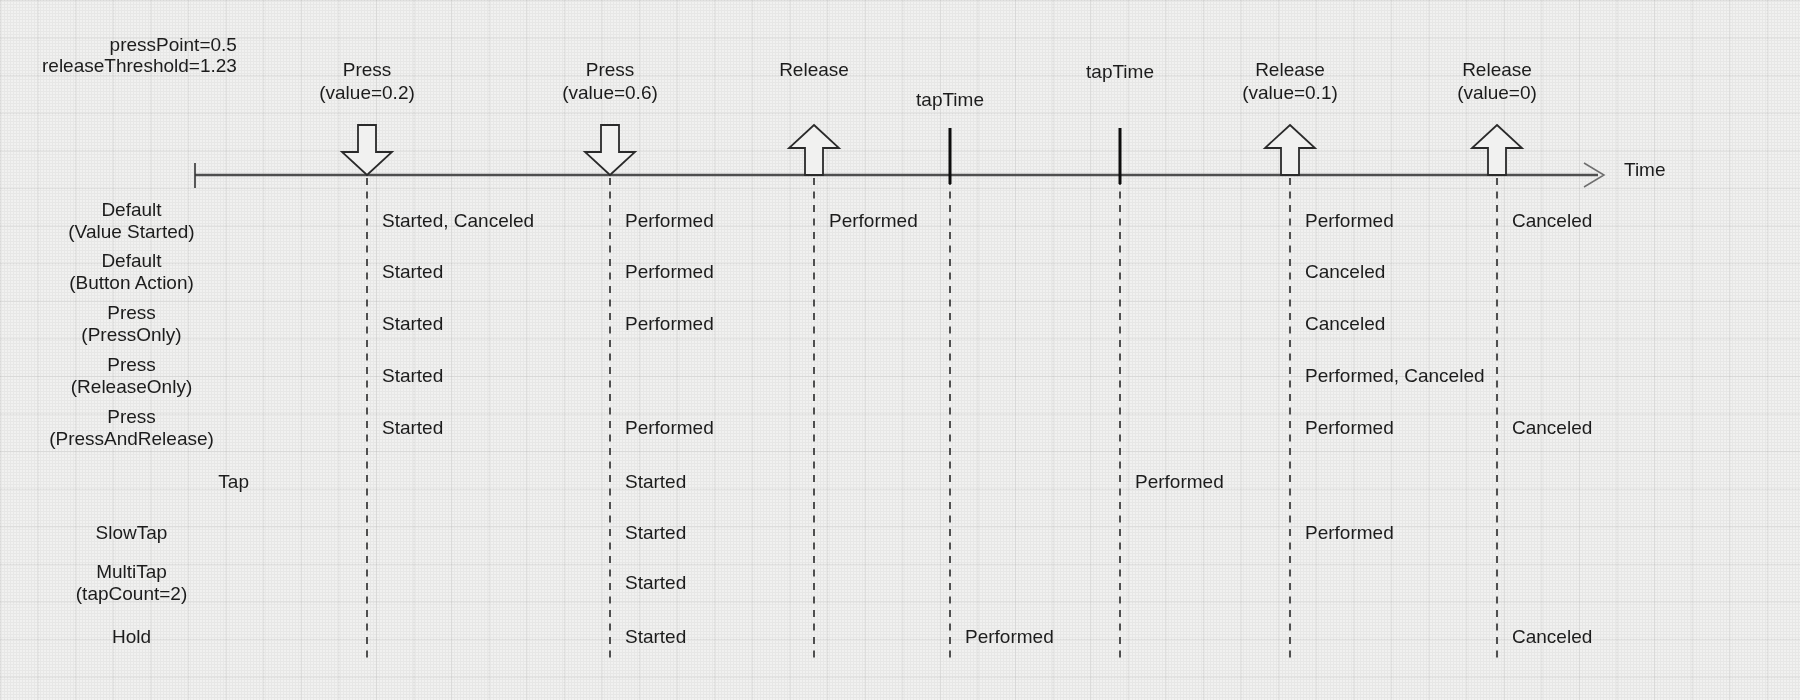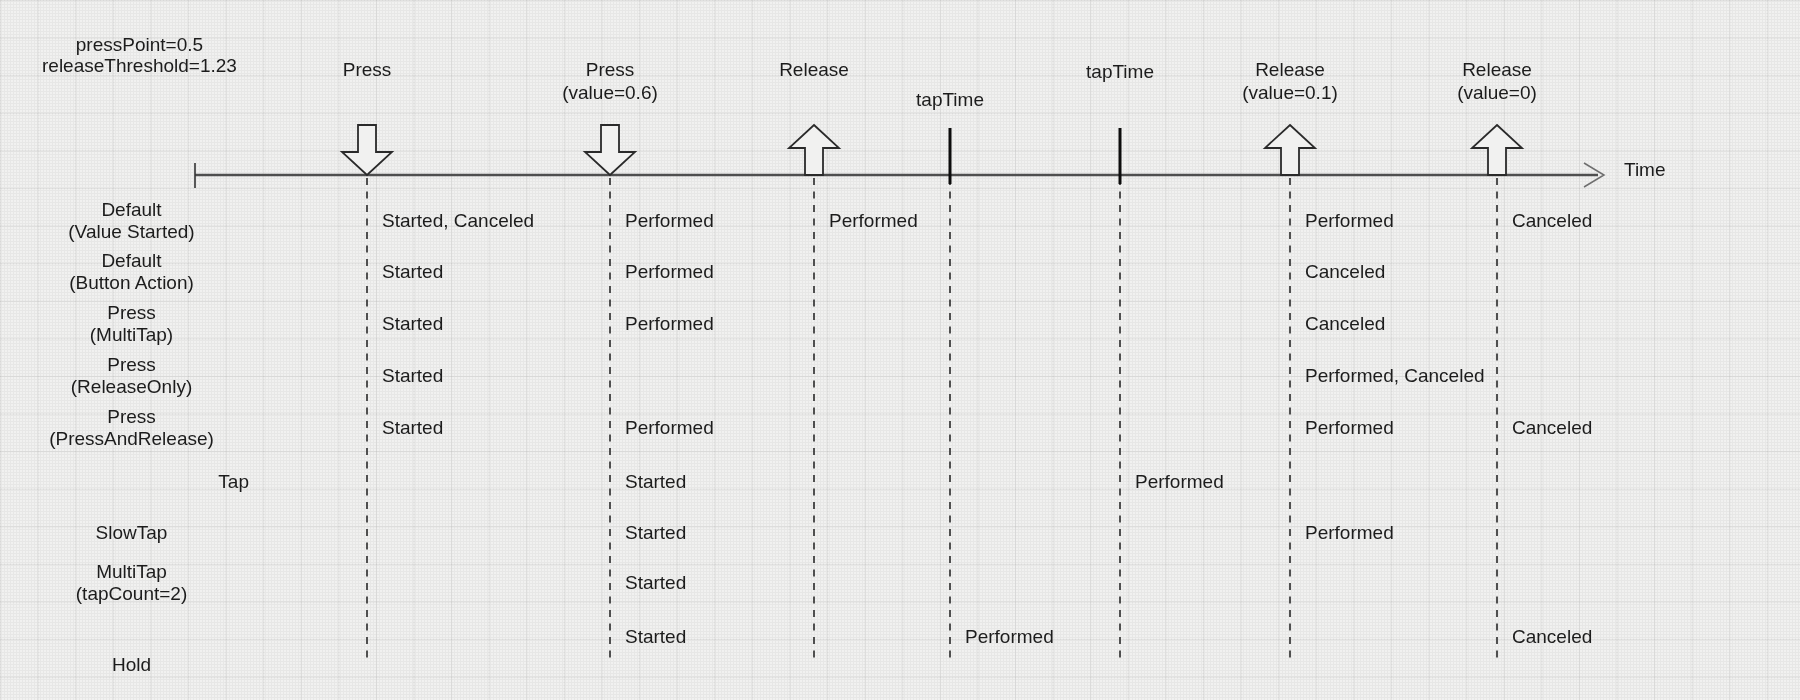--- a/index.html
+++ b/index.html
@@ -32,21 +32,21 @@
     font-size: 19px;
     line-height: 22px;
     white-space: nowrap;
     color: #1c1c1c;
     text-align: right;
   }
   .params {
     left: 42px;
     top: 34px;
     line-height: 21px;
-    text-align: center;
+    text-align: right;
   }
   .col-header {
     width: 240px;
     margin-left: -120px;
     text-align: center;
     line-height: 23px;
   }
   .time-label {
     left: 1624px;
     top: 158px;
@@ -88,20 +88,21 @@
   <div class="txt params">
     <div>pressPoint=0.5</div>
     <div>releaseThreshold=1.23</div>
   </div>
 
   <div class="txt time-label">Time</div>
 
   <div id="generated-layer">
       <div class="txt col-header" style="left: 367px; top: 58px;">
         <div>Press</div>
+        <div>(value=0.2)</div>
       </div>
       <div class="txt col-header" style="left: 610px; top: 58px;">
         <div>Press</div>
         <div>(value=0.6)</div>
       </div>
       <div class="txt col-header" style="left: 814px; top: 58px;">
         <div>Release</div>
       </div>
       <div class="txt col-header" style="left: 950px; top: 87.5px;">
         <div>tapTime</div>
@@ -144,21 +145,21 @@
         <div>Started</div>
       </div>
       <div class="txt cell" style="left: 625px; top: 261px;">
         <div>Performed</div>
       </div>
       <div class="txt cell" style="left: 1305px; top: 261px;">
         <div>Canceled</div>
       </div>
       <div class="txt row-label" style="top: 302px;">
         <div>Press</div>
-        <div>(MultiTap)</div>
+        <div>(PressOnly)</div>
       </div>
       <div class="txt cell" style="left: 382px; top: 313px;">
         <div>Started</div>
       </div>
       <div class="txt cell" style="left: 625px; top: 313px;">
         <div>Performed</div>
       </div>
       <div class="txt cell" style="left: 1305px; top: 313px;">
         <div>Canceled</div>
       </div>
@@ -206,21 +207,21 @@
       <div class="txt cell" style="left: 1305px; top: 522px;">
         <div>Performed</div>
       </div>
       <div class="txt row-label" style="top: 561px;">
         <div>MultiTap</div>
         <div>(tapCount=2)</div>
       </div>
       <div class="txt cell" style="left: 625px; top: 572px;">
         <div>Started</div>
       </div>
-      <div class="txt row-label" style="top: 626px; margin-top: 28px;">
+      <div class="txt row-label" style="top: 626px;">
         <div>Hold</div>
       </div>
       <div class="txt cell" style="left: 625px; top: 626px;">
         <div>Started</div>
       </div>
       <div class="txt cell" style="left: 965px; top: 626px;">
         <div>Performed</div>
       </div>
       <div class="txt cell" style="left: 1512px; top: 626px;">
         <div>Canceled</div>

